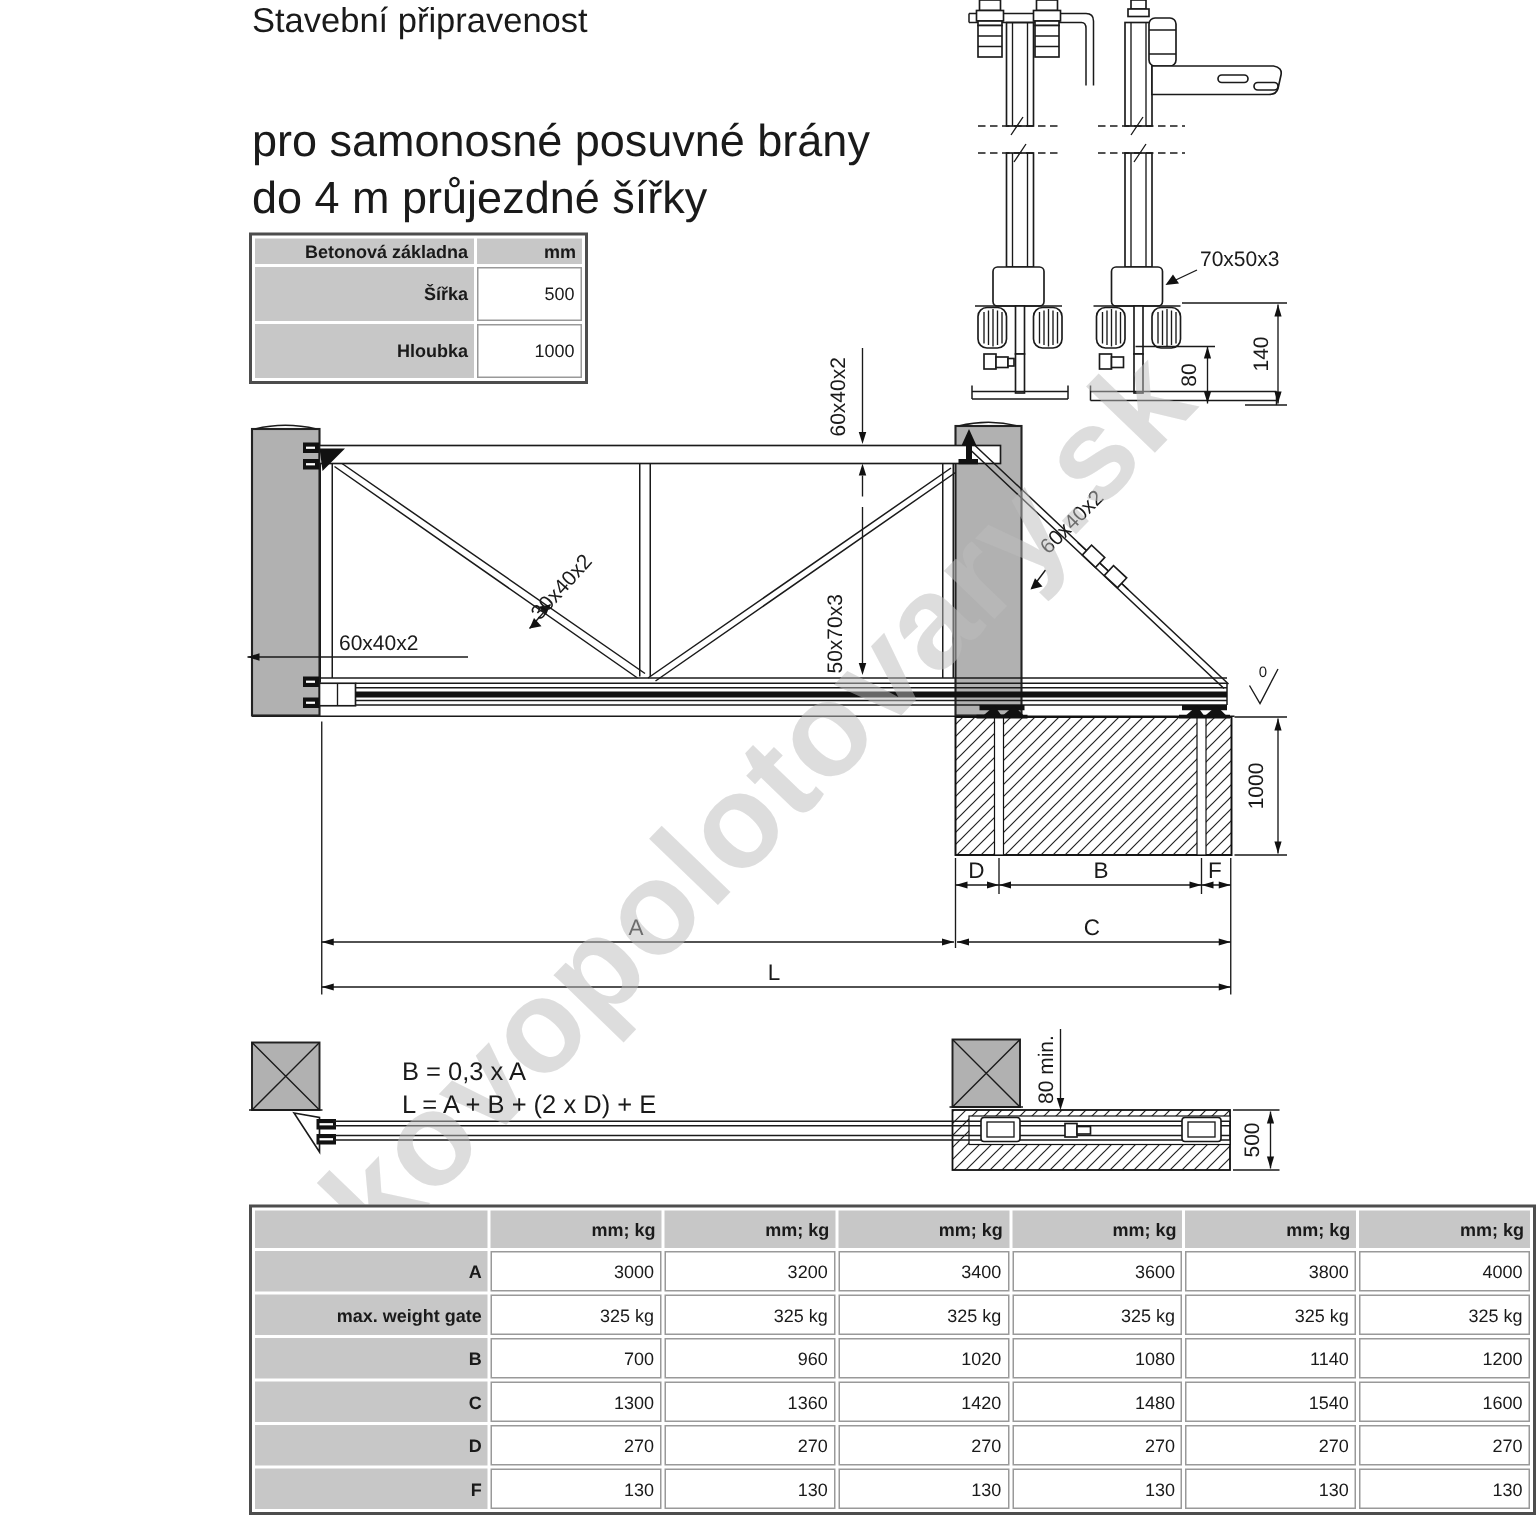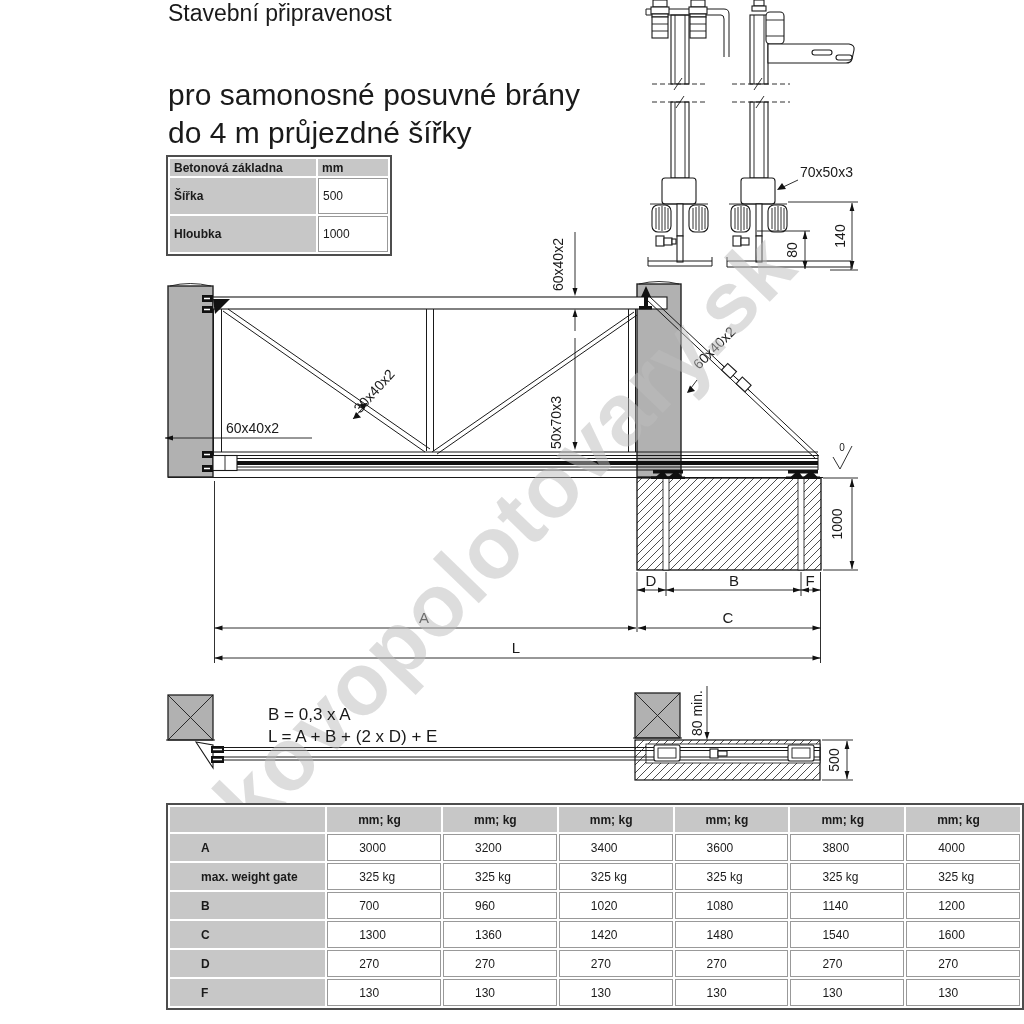--- a/index.html
+++ b/index.html
@@ -8,21 +8,21 @@
   #drawing-svg{position:absolute;left:0;top:0;z-index:1;}
   #watermark{position:absolute;left:55px;top:482px;width:900px;z-index:2;
              font-size:88px;font-weight:bold;letter-spacing:1px;color:#bdbdbd;opacity:.5;
              transform:rotate(-46deg);transform-origin:center;text-align:center;white-space:nowrap;
              pointer-events:none;}
   .txt{position:absolute;z-index:3;}
   #title{left:168px;top:0px;font-size:23px;}
   #subtitle{left:168px;top:76px;font-size:30px;line-height:1.25;}
   #formulas{left:254px;top:704px;font-size:17px;line-height:1.3;margin-left:14px;}
   table{border-collapse:separate;border-spacing:2px;background:#fff;border:2px solid #4d4d4d;z-index:3;position:absolute;}
-  td{font-size:12px;text-align:left;vertical-align:middle;padding:0 4px;}
+  td{font-size:12px;text-align:right;vertical-align:middle;padding:0 4px;}
   td.g{background:#c7c7c7;font-weight:bold;}
   td.gu{background:#c7c7c7;font-weight:bold;}
   td.v{border:1px solid #999;font-weight:normal;background:#fff;}
   #base-table{left:166px;top:155px;}
   #base-table td{height:34px;}
   #base-table tr.hd td{height:17px;}
   #base-table .c1{width:138px;}
   #base-table .c2{width:62px;}
   #spec-table{left:166px;top:803px;}
   #spec-table td{height:25px;padding-left:31px;}

